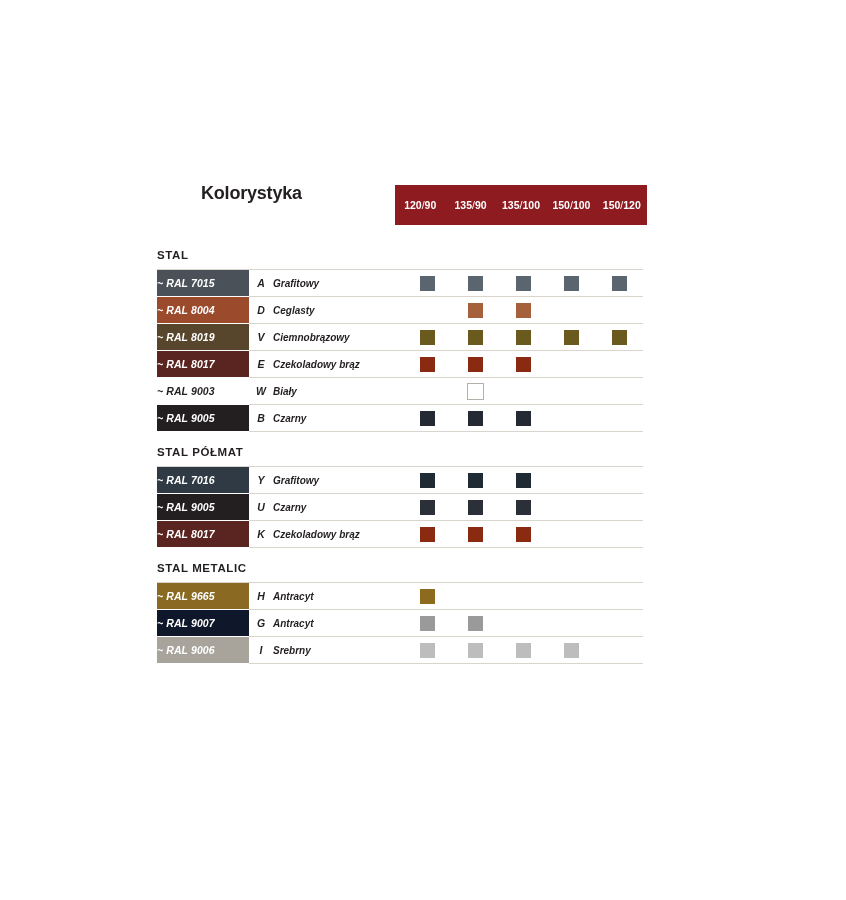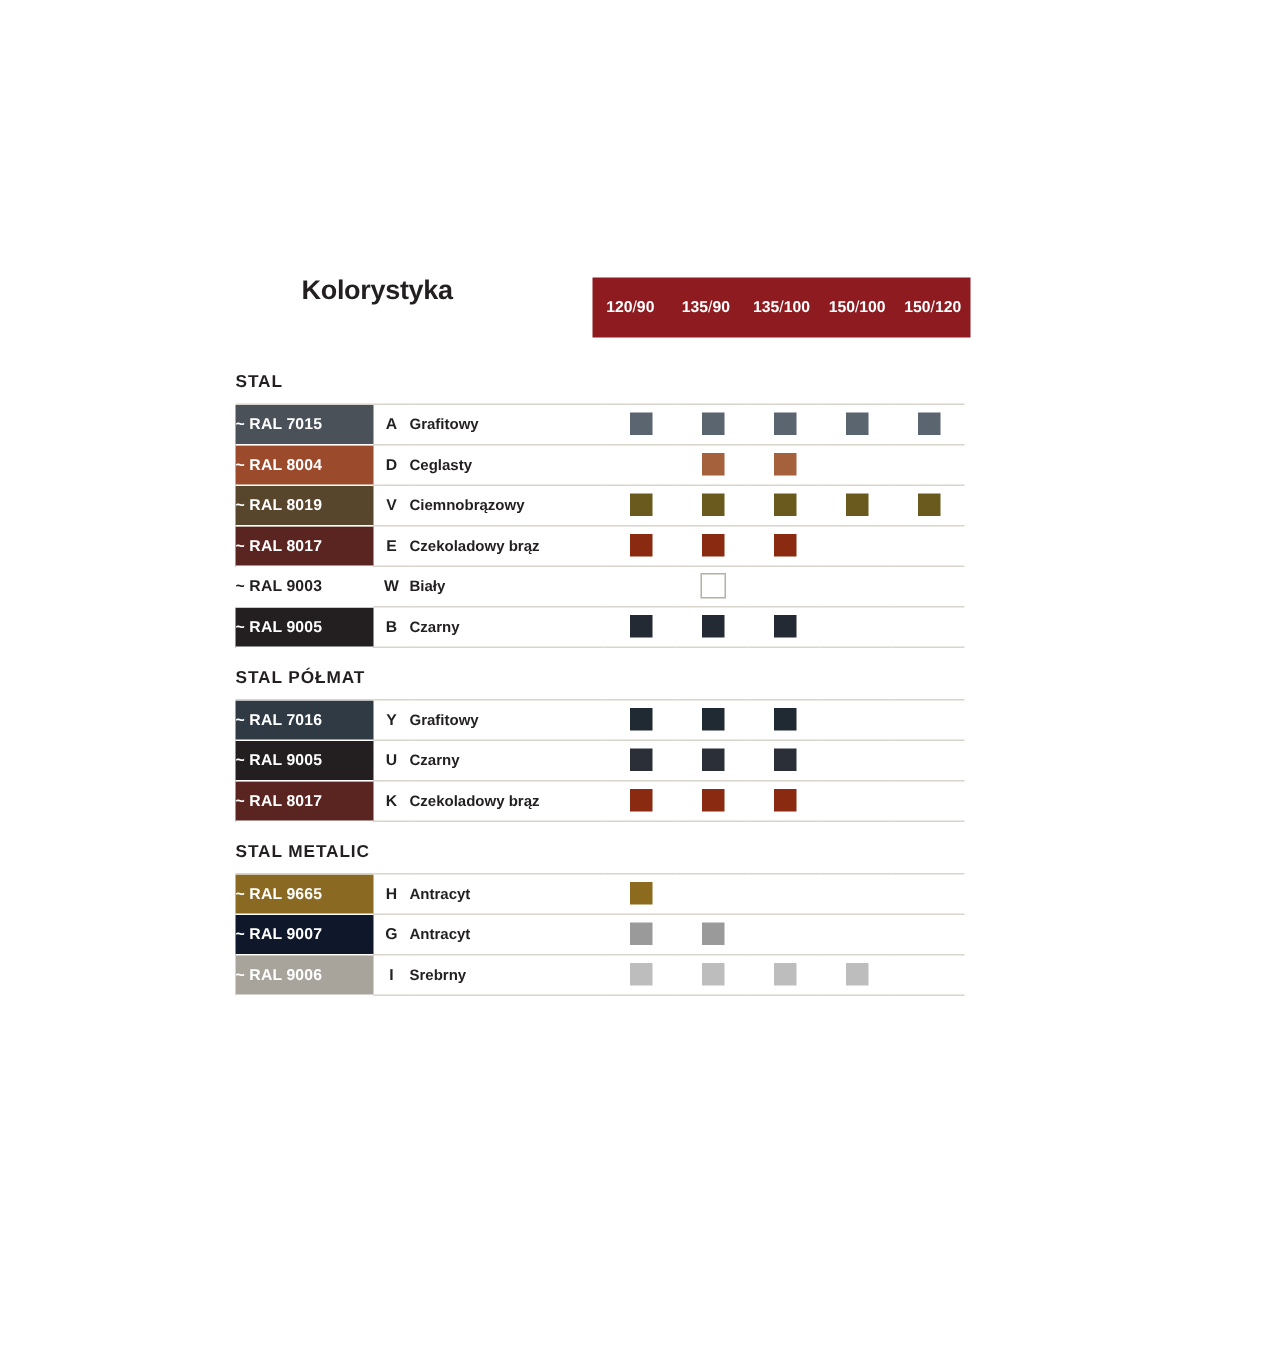--- a/index.html
+++ b/index.html
@@ -72,20 +72,21 @@
   }
 
   
   .table {
     border-collapse: collapse;
     width: 486px;
     table-layout: fixed;
   }
   .table tr {
     height: 27px;
+    font-style: italic;
   }
   .table td {
     border-bottom: 1px solid #d9d4cc;
     padding: 0;
     vertical-align: middle;
   }
   .table tr:first-child td {
     border-top: 1px solid #d9d4cc;
   }
   .ral {

